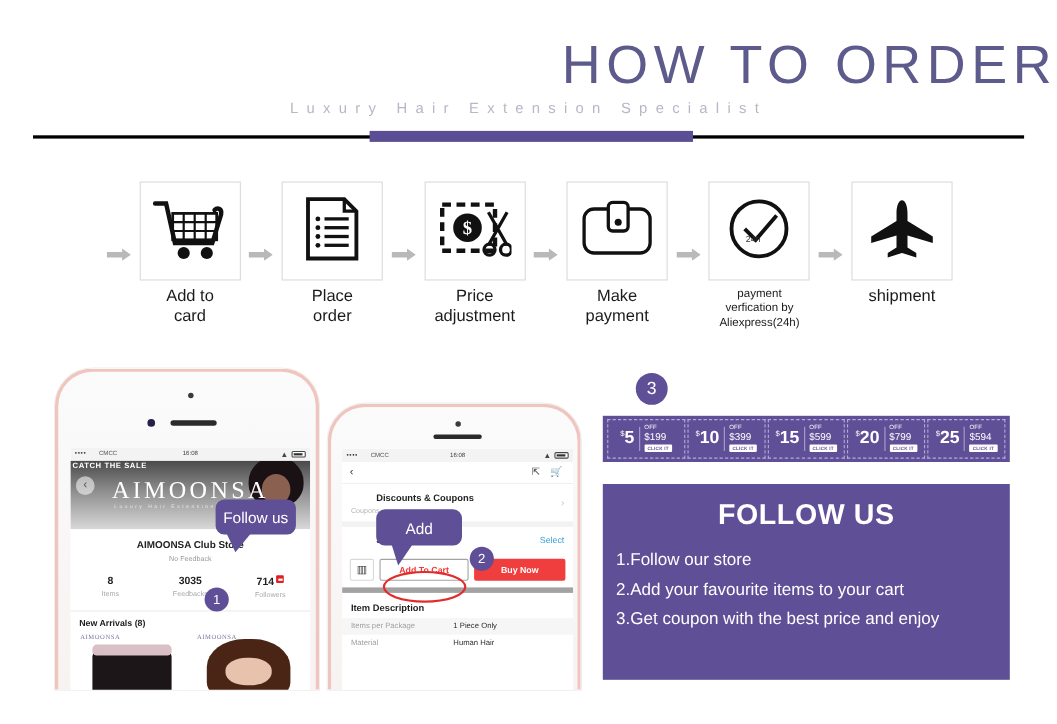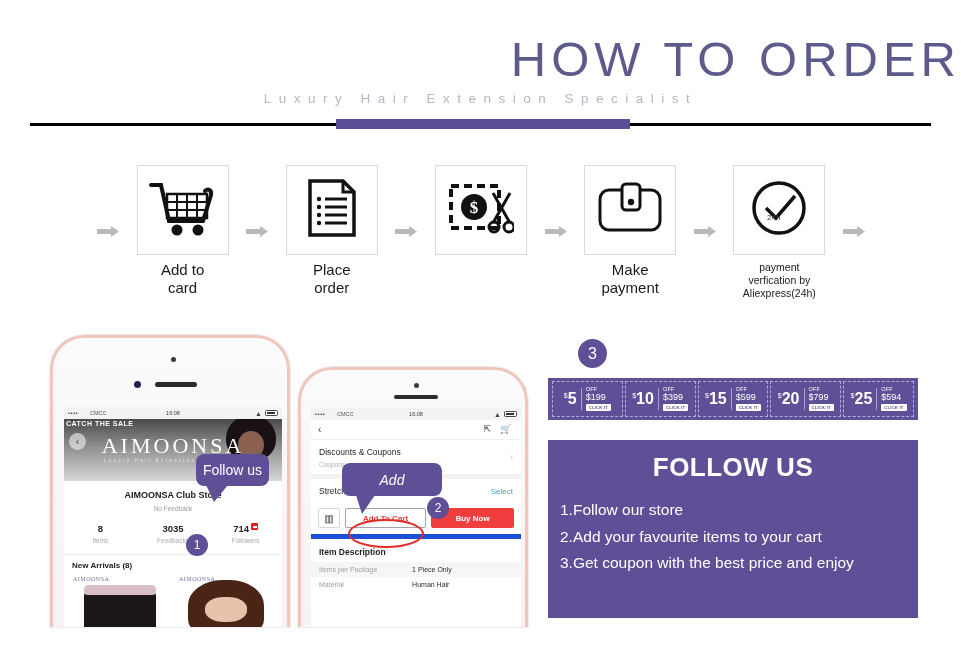--- a/index.html
+++ b/index.html
@@ -147,47 +147,47 @@
   .hairA { position: absolute; left: 14%; top: 16px; width: 72%; height: 52px; background: #1d1618; border-radius: 6px 6px 2px 2px; }
   .hairA::before{content:"";position:absolute;left:0;right:0;top:-5px;height:10px;background:#d9bfc6;border-radius:4px;}
   .hairB { position: absolute; left: 12%; top: 6px; width: 76%; height: 56px; background: #4a2516; border-radius: 45% 45% 30% 30%; }
   .hairB::after{content:"";position:absolute;left:22%;top:30%;width:56%;height:45%;background:#e8c2ad;border-radius:45%;}
 
   
   .navbar2 { height: 20px; position: relative; border-bottom: 1px solid #f0f0f0; }
   .navbar2 .bk { position: absolute; left: 7px; top: 4px; font-size: 10px; color: #333; }
   .navbar2 .ic { position: absolute; top: 4px; font-size: 9px; color: #333; }
   .row2 { padding: 7px 8px 6px; }
-  .row2 .t { font-size: 8.5px; font-weight: 400; color: #1f1f1f; }
+  .row2 .t { font-size: 8.5px; font-weight: 700; color: #1f1f1f; margin-left: 23px; }
   .row2 .s { font-size: 6.5px; color: #b3b3b3; margin-top: 4px; }
   .chev { position: absolute; right: 8px; color: #c2c2c2; font-size: 9px; }
   .graygap { height: 5px; background: #f2f2f2; }
   .sel { position: absolute; right: 8px; color: #3aa3d8; font-size: 8px; }
   .cartbar { display: flex; align-items: center; gap: 5px; padding: 6px 7px; }
   .storeic { width: 22px; height: 20px; border: 1px solid #d8d8d8; border-radius: 2px; display:flex;align-items:center;justify-content:center;font-size:10px;color:#333;}
   .atc { flex: 1; height: 20px; border: 1px solid #a3a3a3; border-radius: 2px; color: #ee3b3b; font-size: 8px; font-weight: 700; display: flex; align-items: center; justify-content: center; }
   .buynow { flex: 1.05; height: 20px; background: #f03e3e; border-radius: 2px; color: #fff; font-size: 8px; font-weight: 700; display: flex; align-items: center; justify-content: center; }
-  .itemdesc { font-size: 8.5px; font-weight: 700; color: #1f1f1f; padding: 8px 8px 5px; border-top: 5px solid #1d4ed8; }
+  .itemdesc { font-size: 8.5px; font-weight: 700; color: #1f1f1f; padding: 8px 8px 5px; border-top: 5px solid #a3a3a3; }
   .drow { display: flex; font-size: 7px; padding: 4px 8px; }
   .drow.alt { background: #f6f6f6; }
   .drow .k { width: 48%; color: #a0a0a0; }
   .drow .v { color: #2c2c2c; }
 
   
   .bubble {
     position: absolute; background: #5e4f96; color: #fff;
     border-radius: 8px; display: flex; align-items: center; justify-content: center;
     font-size: 14px;
   }
   .bubble::after {
     content: ""; position: absolute; width: 0; height: 0;
   }
   #bub1 { left: 196px; top: 454px; width: 73px; height: 32px; }
   #bub1::after { left: 10px; bottom: -16px; border-left: 8px solid transparent; border-right: 14px solid transparent; border-top: 17px solid #5e4f96; }
-  #bub2 { left: 342px; top: 463px; width: 100px; height: 33px; font-style: italic; }
+  #bub2 { left: 342px; top: 463px; width: 78px; height: 33px; }
   #bub2::after { left: 14px; bottom: -18px; border-left: 6px solid transparent; border-right: 13px solid transparent; border-top: 19px solid #5e4f96; }
 
   .numbadge {
     position: absolute; border-radius: 50%; background: #5e4f96; color: #fff;
     display: flex; align-items: center; justify-content: center;
     font-size: 14px; font-weight: 400;
   }
   #badge1 { left: 186px; top: 534px; width: 22px; height: 22px; font-size: 12px; }
   #badge2 { left: 427px; top: 497px; width: 22px; height: 22px; font-size: 12px; }
   #badge3 { left: 578px; top: 339px; width: 29px; height: 29px; font-size: 16px; }
@@ -309,20 +309,24 @@
           <svg width="66" height="58" viewBox="0 0 66 58">
             <rect x="3" y="7" width="48" height="42" fill="none" stroke="#111" stroke-width="4" stroke-dasharray="8,5"></rect>
             <circle cx="26" cy="28" r="13" fill="#111"></circle>
             <text x="26" y="34" font-size="17" font-family="Liberation Serif, serif" fill="#fff" text-anchor="middle" font-weight="bold">$</text>
             <path d="M45 14 L62 44 M62 14 L45 44" stroke="#111" stroke-width="3" fill="none"></path>
             <circle cx="46" cy="48" r="5" fill="none" stroke="#111" stroke-width="3"></circle>
             <circle cx="61" cy="48" r="5" fill="none" stroke="#111" stroke-width="3"></circle>
           </svg>
         </span>
       </div>
+      <div class="step-label">
+        <div>Price</div>
+        <div>adjustment</div>
+      </div>
     </div>
 
     <div class="arrow">
       <svg width="22" height="11" viewBox="0 0 22 11">
           <path d="M0 3 H14 V0 L22 5.5 L14 11 V8 H0 Z" fill="#b9b9b9"></path>
         </svg>
     </div>
 
     <div class="step">
       <div class="step-box">
@@ -362,20 +366,32 @@
         <div>Aliexpress(24h)</div>
       </div>
     </div>
 
     <div class="arrow">
       <svg width="22" height="11" viewBox="0 0 22 11">
           <path d="M0 3 H14 V0 L22 5.5 L14 11 V8 H0 Z" fill="#b9b9b9"></path>
         </svg>
     </div>
 
+    <div class="step">
+      <div class="step-box">
+        <span>
+          <svg width="62" height="56" viewBox="0 0 62 56">
+            <path d="M31 2 C34 2 36 7 36 14 V21 L59 35 V41 L36 34 V45 L44 50 V54 L31 50 L18 54 V50 L26 45 V34 L3 41 V35 L26 21 V14 C26 7 28 2 31 2 Z" fill="#111"></path>
+          </svg>
+        </span>
+      </div>
+      <div class="step-label">
+        <div>shipment</div>
+      </div>
+    </div>
 
   </div>
 
   <div id="phone1" class="phone">
     <div class="topdot" style="left:118px;top:19px;width:5px;height:5px;"></div>
     <div class="camdot" style="left:81px;top:43px;width:7px;height:7px;"></div>
     <div class="speaker" style="left:102px;top:44px;width:42px;height:5px;"></div>
 
     <div id="screen1" class="screen">
       <div class="statusbar">

